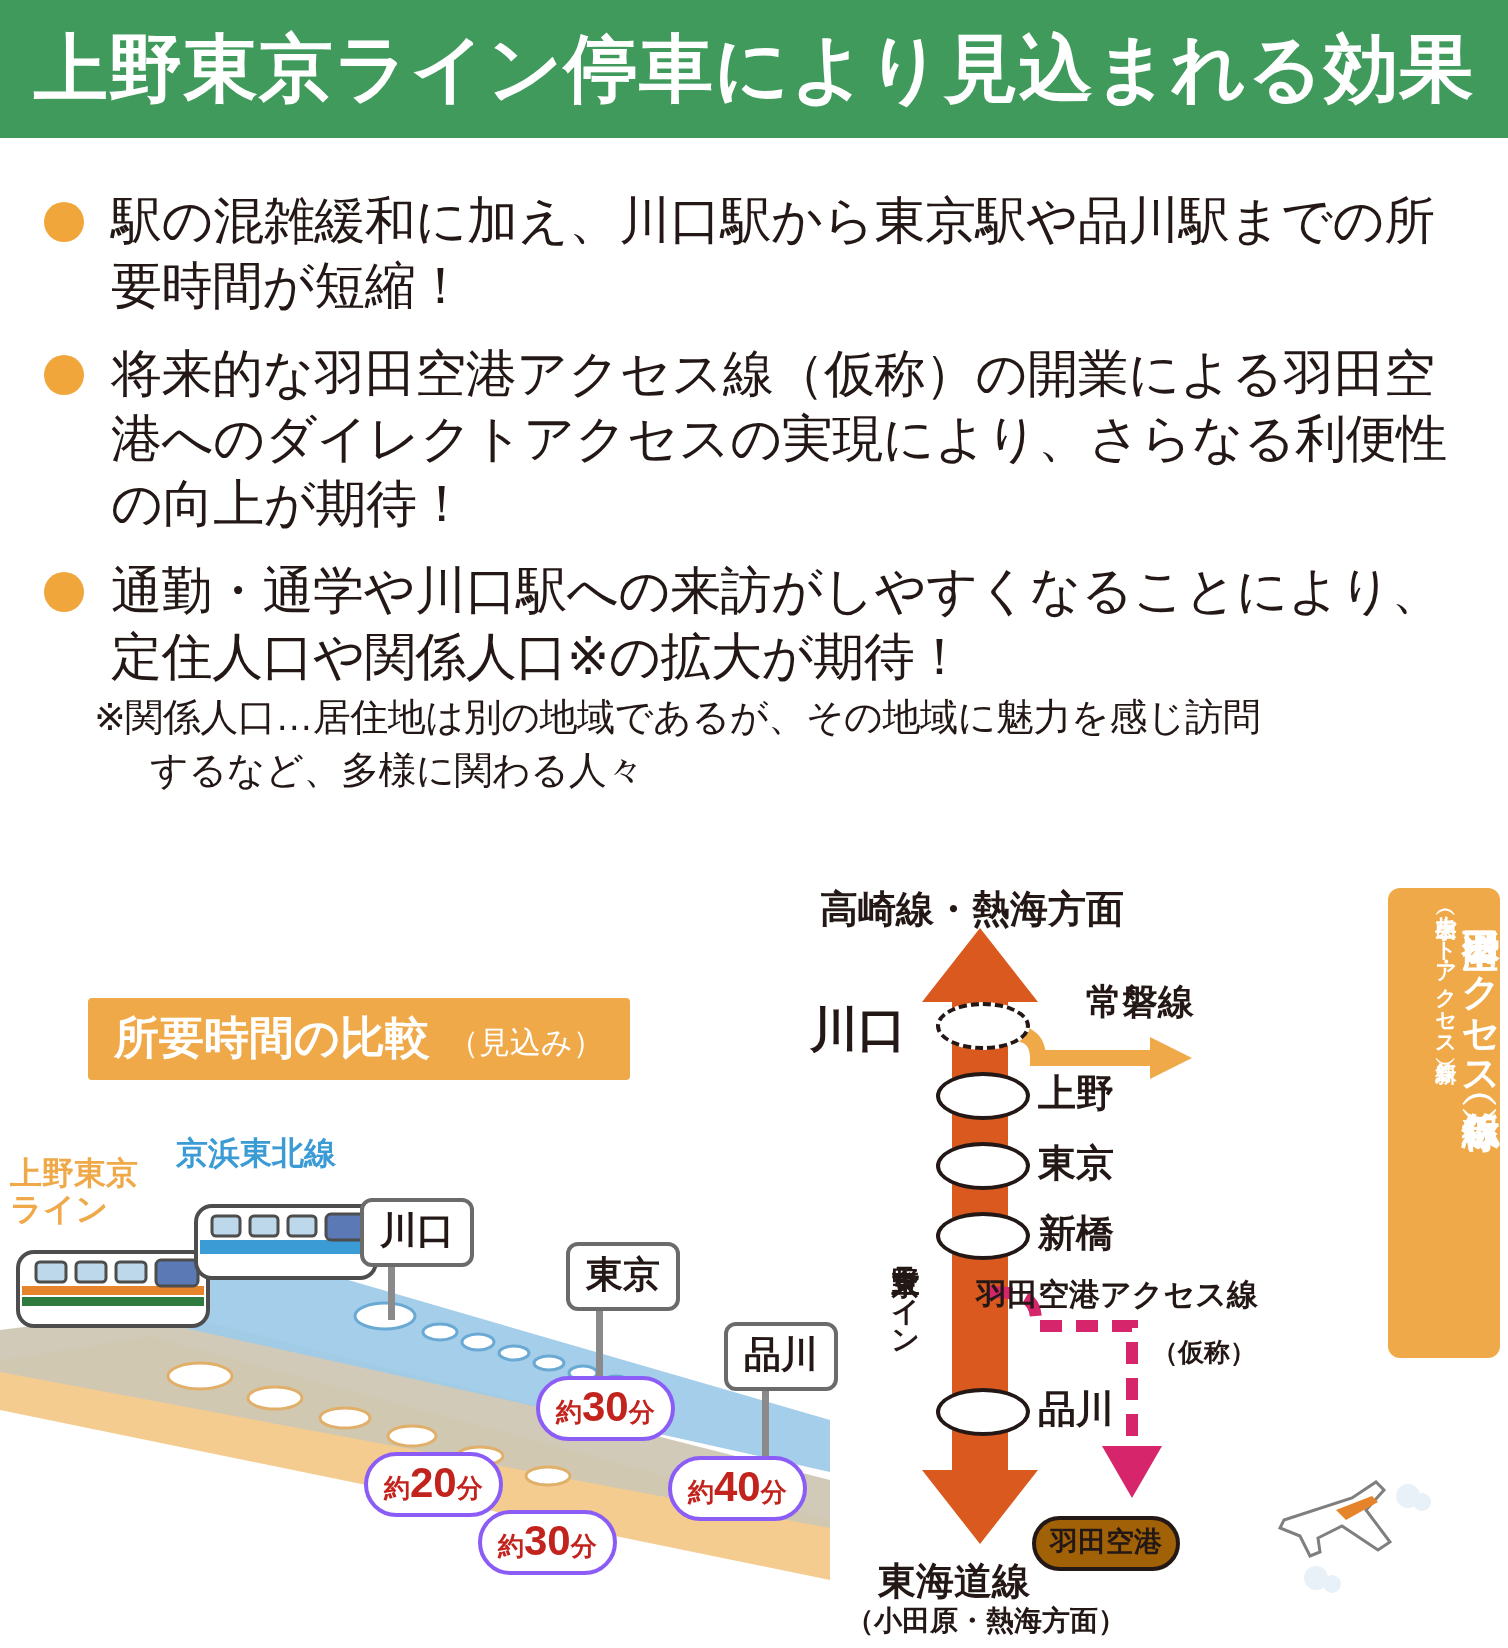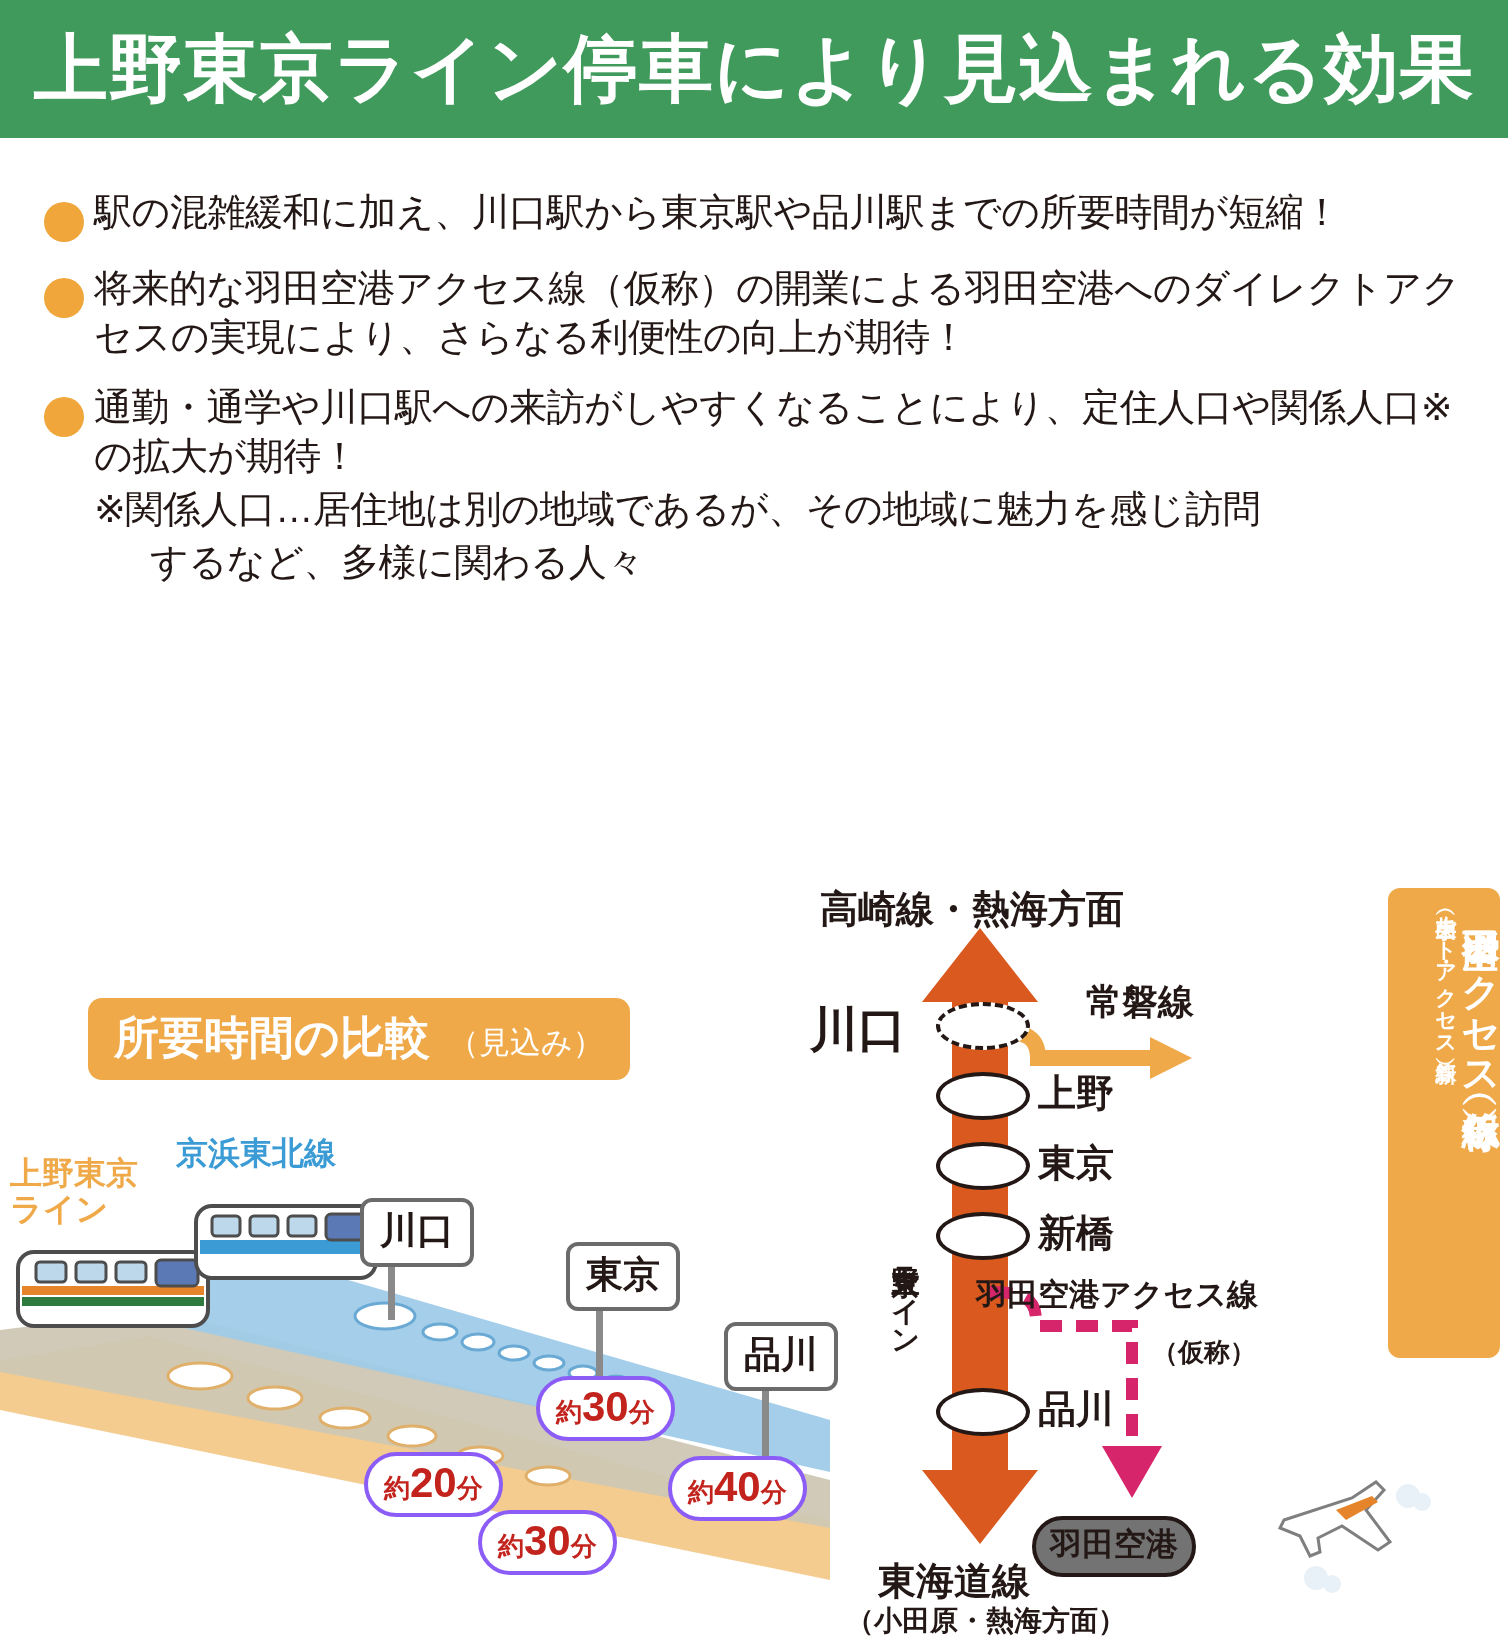--- a/index.html
+++ b/index.html
@@ -52,24 +52,25 @@
   .bullet-dot {
     width: 40px;
     height: 40px;
     border-radius: 50%;
     background: #f0a63a;
     flex: 0 0 auto;
     margin-top: 14px;
     margin-right: 10px;
   }
   .bullet-text {
-    font-size: 38px;
+    font-size: 51px;
     line-height: 1.28;
     font-weight: 500;
     letter-spacing: -0.5px;
+    margin-left: 17px;
   }
   .note {
     font-size: 38px;
     line-height: 1.3;
     margin-top: 4px;
     letter-spacing: -0.5px;
   }
   .note-indent {
     display: block;
     margin-left: 56px;
@@ -82,21 +83,21 @@
     top: 980px;
     width: 830px;
     height: 668px;
   }
   .ribbon {
     position: absolute;
     left: 88px;
     top: 18px;
     background: #efa949;
     color: #ffffff;
-    border-radius: 14px;
+    border-radius: 4px;
     padding: 10px 26px 12px 26px;
     display: flex;
     align-items: baseline;
     white-space: nowrap;
   }
   .ribbon .main {
     font-size: 45px;
     font-weight: bold;
   }
   .ribbon .sub {
@@ -212,23 +213,23 @@
     background: #ffffff;
   }
   .station-ellipse.dashed {
     border-style: dashed;
     background: #ffffff;
   }
   .airport-pill {
     position: absolute;
     border: 4px solid #231815;
     border-radius: 34px;
-    background: #737373;
+    background: #a16207;
     padding: 3px 14px 6px 14px;
-    font-size: 32px;
+    font-size: 28px;
     font-weight: bold;
     white-space: nowrap;
   }
 </style>
 </head>
 <body>
 
 <div class="header-band">
   <div class="title">上野東京ライン停車により見込まれる効果</div>
 </div>

